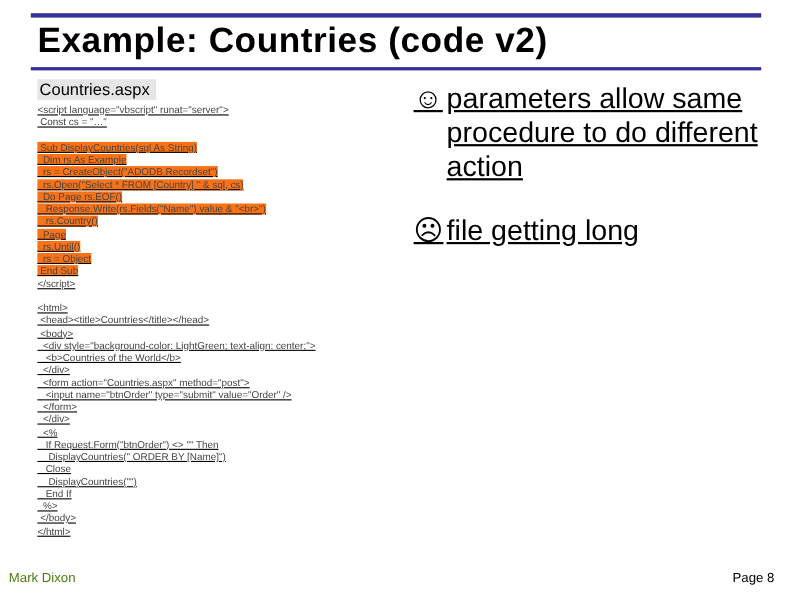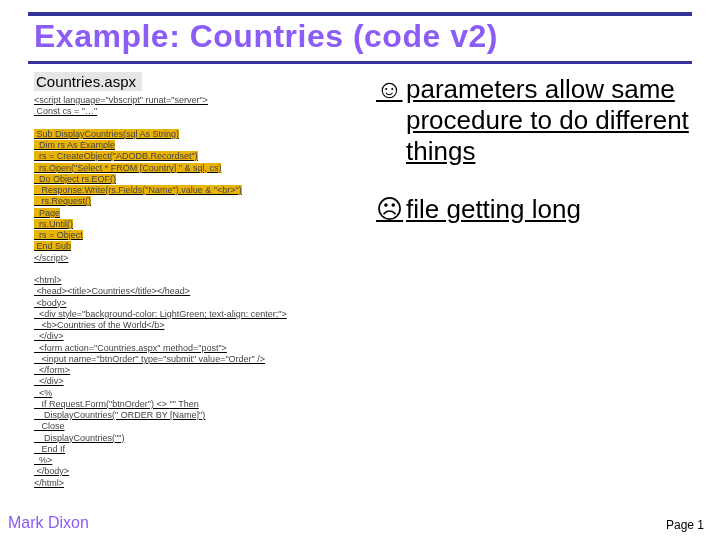--- a/index.html
+++ b/index.html
@@ -17,21 +17,21 @@
     position: relative;
   }
   .rule-top {
     height: 4px;
     background: #333399;
     margin: 0 0 2px 0;
   }
   .title {
     font-size: 32px;
     font-weight: bold;
-    color: #8b5cf6;
+    color: #000000;
     margin: 0 0 6px 6px;
     letter-spacing: 0.5px;
   }
   .rule-bottom {
     height: 3px;
     background: #333399;
     margin-bottom: 8px;
   }
   .content {
     display: flex;
@@ -52,21 +52,21 @@
   }
   .code-block {
     font-size: 9px;
     line-height: 1.25;
     color: #444;
     font-family: Arial, Helvetica, sans-serif;
     padding-left: 6px;
     white-space: pre;
   }
   .code-block .highlight {
-    background: #eab308;
+    background: #f97316;
   }
   .right-col {
     flex: 1;
     padding-top: 2px;
   }
   .bullet {
     display: flex;
     align-items: flex-start;
     font-size: 26px;
     color: #000;
@@ -80,22 +80,22 @@
     flex: 0 0 30px;
     display: inline-block;
   }
   .bullet .txt {
     flex: 1;
   }
   .footer-left {
     position: absolute;
     left: 8px;
     bottom: 8px;
-    font-size: 16px;
-    color: #8b5cf6;
+    font-size: 12px;
+    color: #4d7c0f;
   }
   .footer-right {
     position: absolute;
     right: 16px;
     bottom: 8px;
     font-size: 12px;
     color: #000;
   }
 </style>
 </head>
@@ -111,23 +111,23 @@
     <div class="left-col">
       <div class="file-label">Countries.aspx</div>
 
       <div class="code-block"><span>&lt;script language="vbscript" runat="server"&gt;</span>
 <span> Const cs = "…"</span>
 <span></span>
 <span class="highlight"> Sub DisplayCountries(sql As String)</span>
 <span class="highlight">  Dim rs As Example</span>
 <span class="highlight">  rs = CreateObject("ADODB.Recordset")</span>
 <span class="highlight">  rs.Open("Select * FROM [Country] " &amp; sql, cs)</span>
-<span class="highlight">  Do Object rs.EOF()</span>
+<span class="highlight">  Do Page rs.EOF()</span>
 <span class="highlight">   Response.Write(rs.Fields("Name").value &amp; "&lt;br&gt;")</span>
-<span class="highlight">   rs.Request()</span>
+<span class="highlight">   rs.Country()</span>
 <span class="highlight">  Page</span>
 <span class="highlight">  rs.Until()</span>
 <span class="highlight">  rs = Object</span>
 <span class="highlight"> End Sub</span>
 <span>&lt;/script&gt;</span>
 <span></span>
 <span>&lt;html&gt;</span>
 <span> &lt;head&gt;&lt;title&gt;Countries&lt;/title&gt;&lt;/head&gt;</span>
 <span> &lt;body&gt;</span>
 <span>  &lt;div style="background-color: LightGreen; text-align: center;"&gt;</span>
@@ -144,25 +144,25 @@
 <span>    DisplayCountries("")</span>
 <span>   End If</span>
 <span>  %&gt;</span>
 <span> &lt;/body&gt;</span>
 <span>&lt;/html&gt;</span></div>
     </div>
 
     <div class="right-col">
       <div class="bullet">
         <span class="face">☺</span>
-        <span class="txt">parameters allow same procedure to do different things</span>
+        <span class="txt">parameters allow same procedure to do different action</span>
       </div>
       <div class="bullet">
         <span class="face">☹</span>
         <span class="txt">file getting long</span>
       </div>
     </div>
 
   </div>
 
   <div class="footer-left">Mark Dixon</div>
-  <div class="footer-right">Page 1</div>
+  <div class="footer-right">Page 8</div>
 </div>
 
 </body></html>

